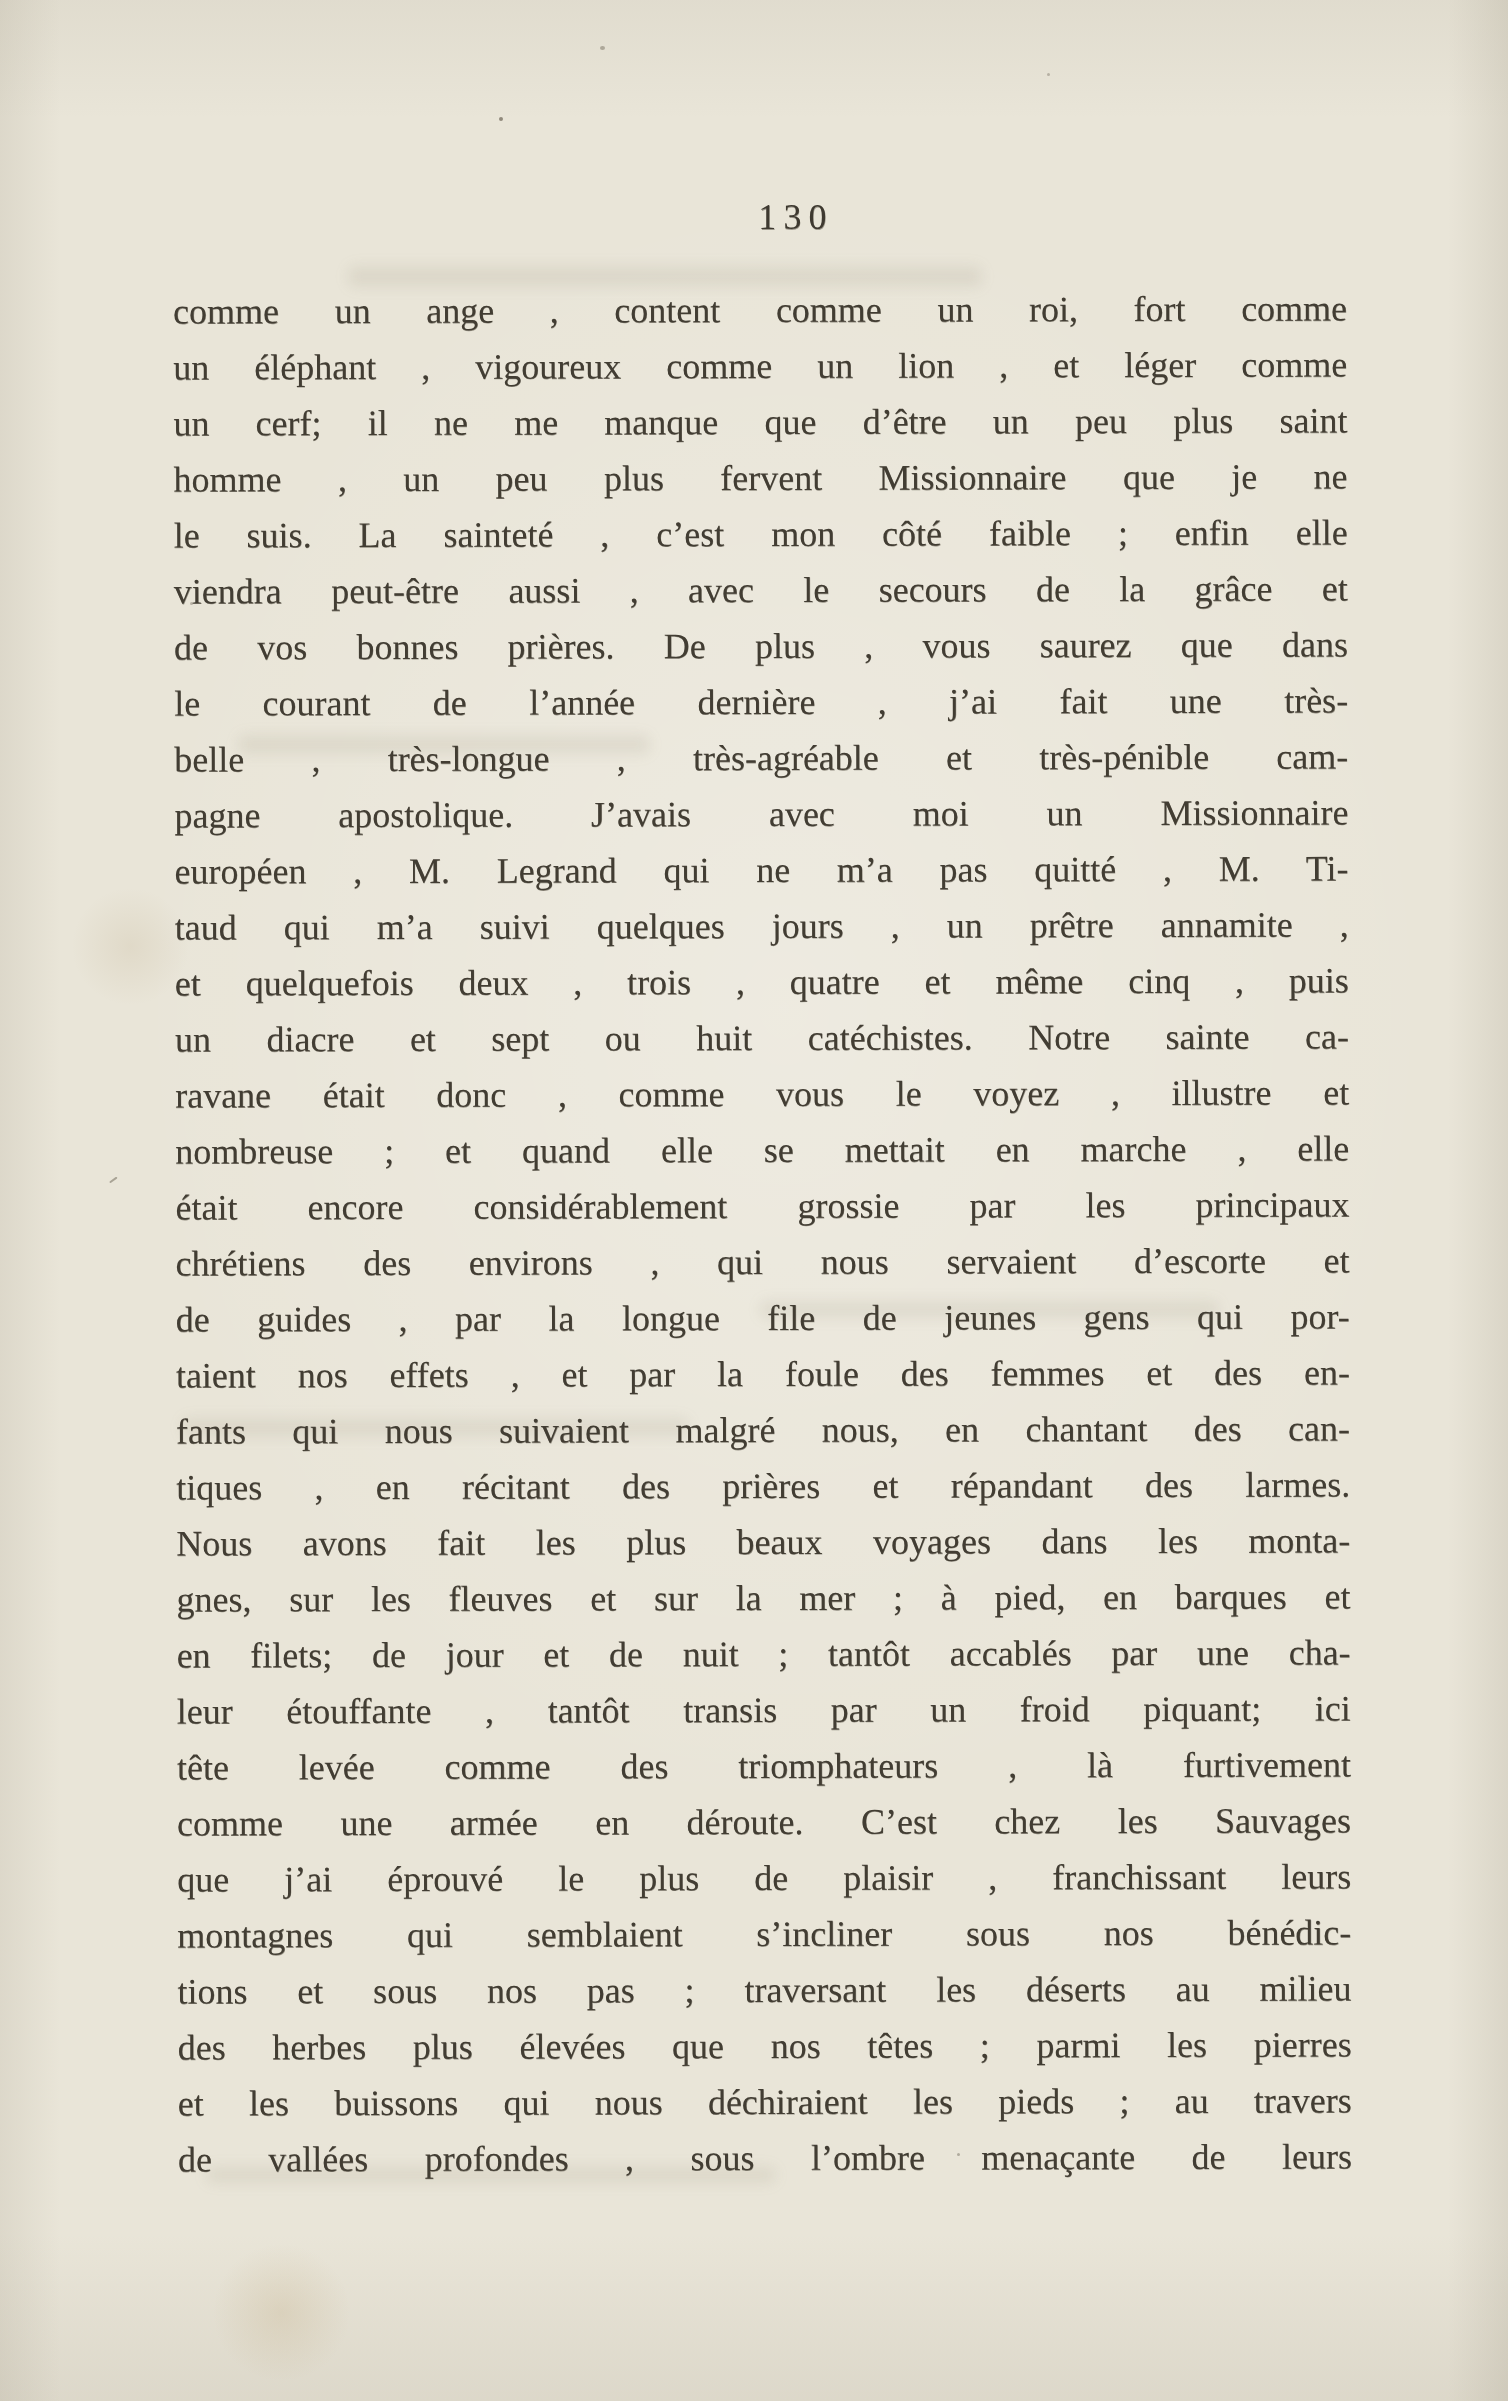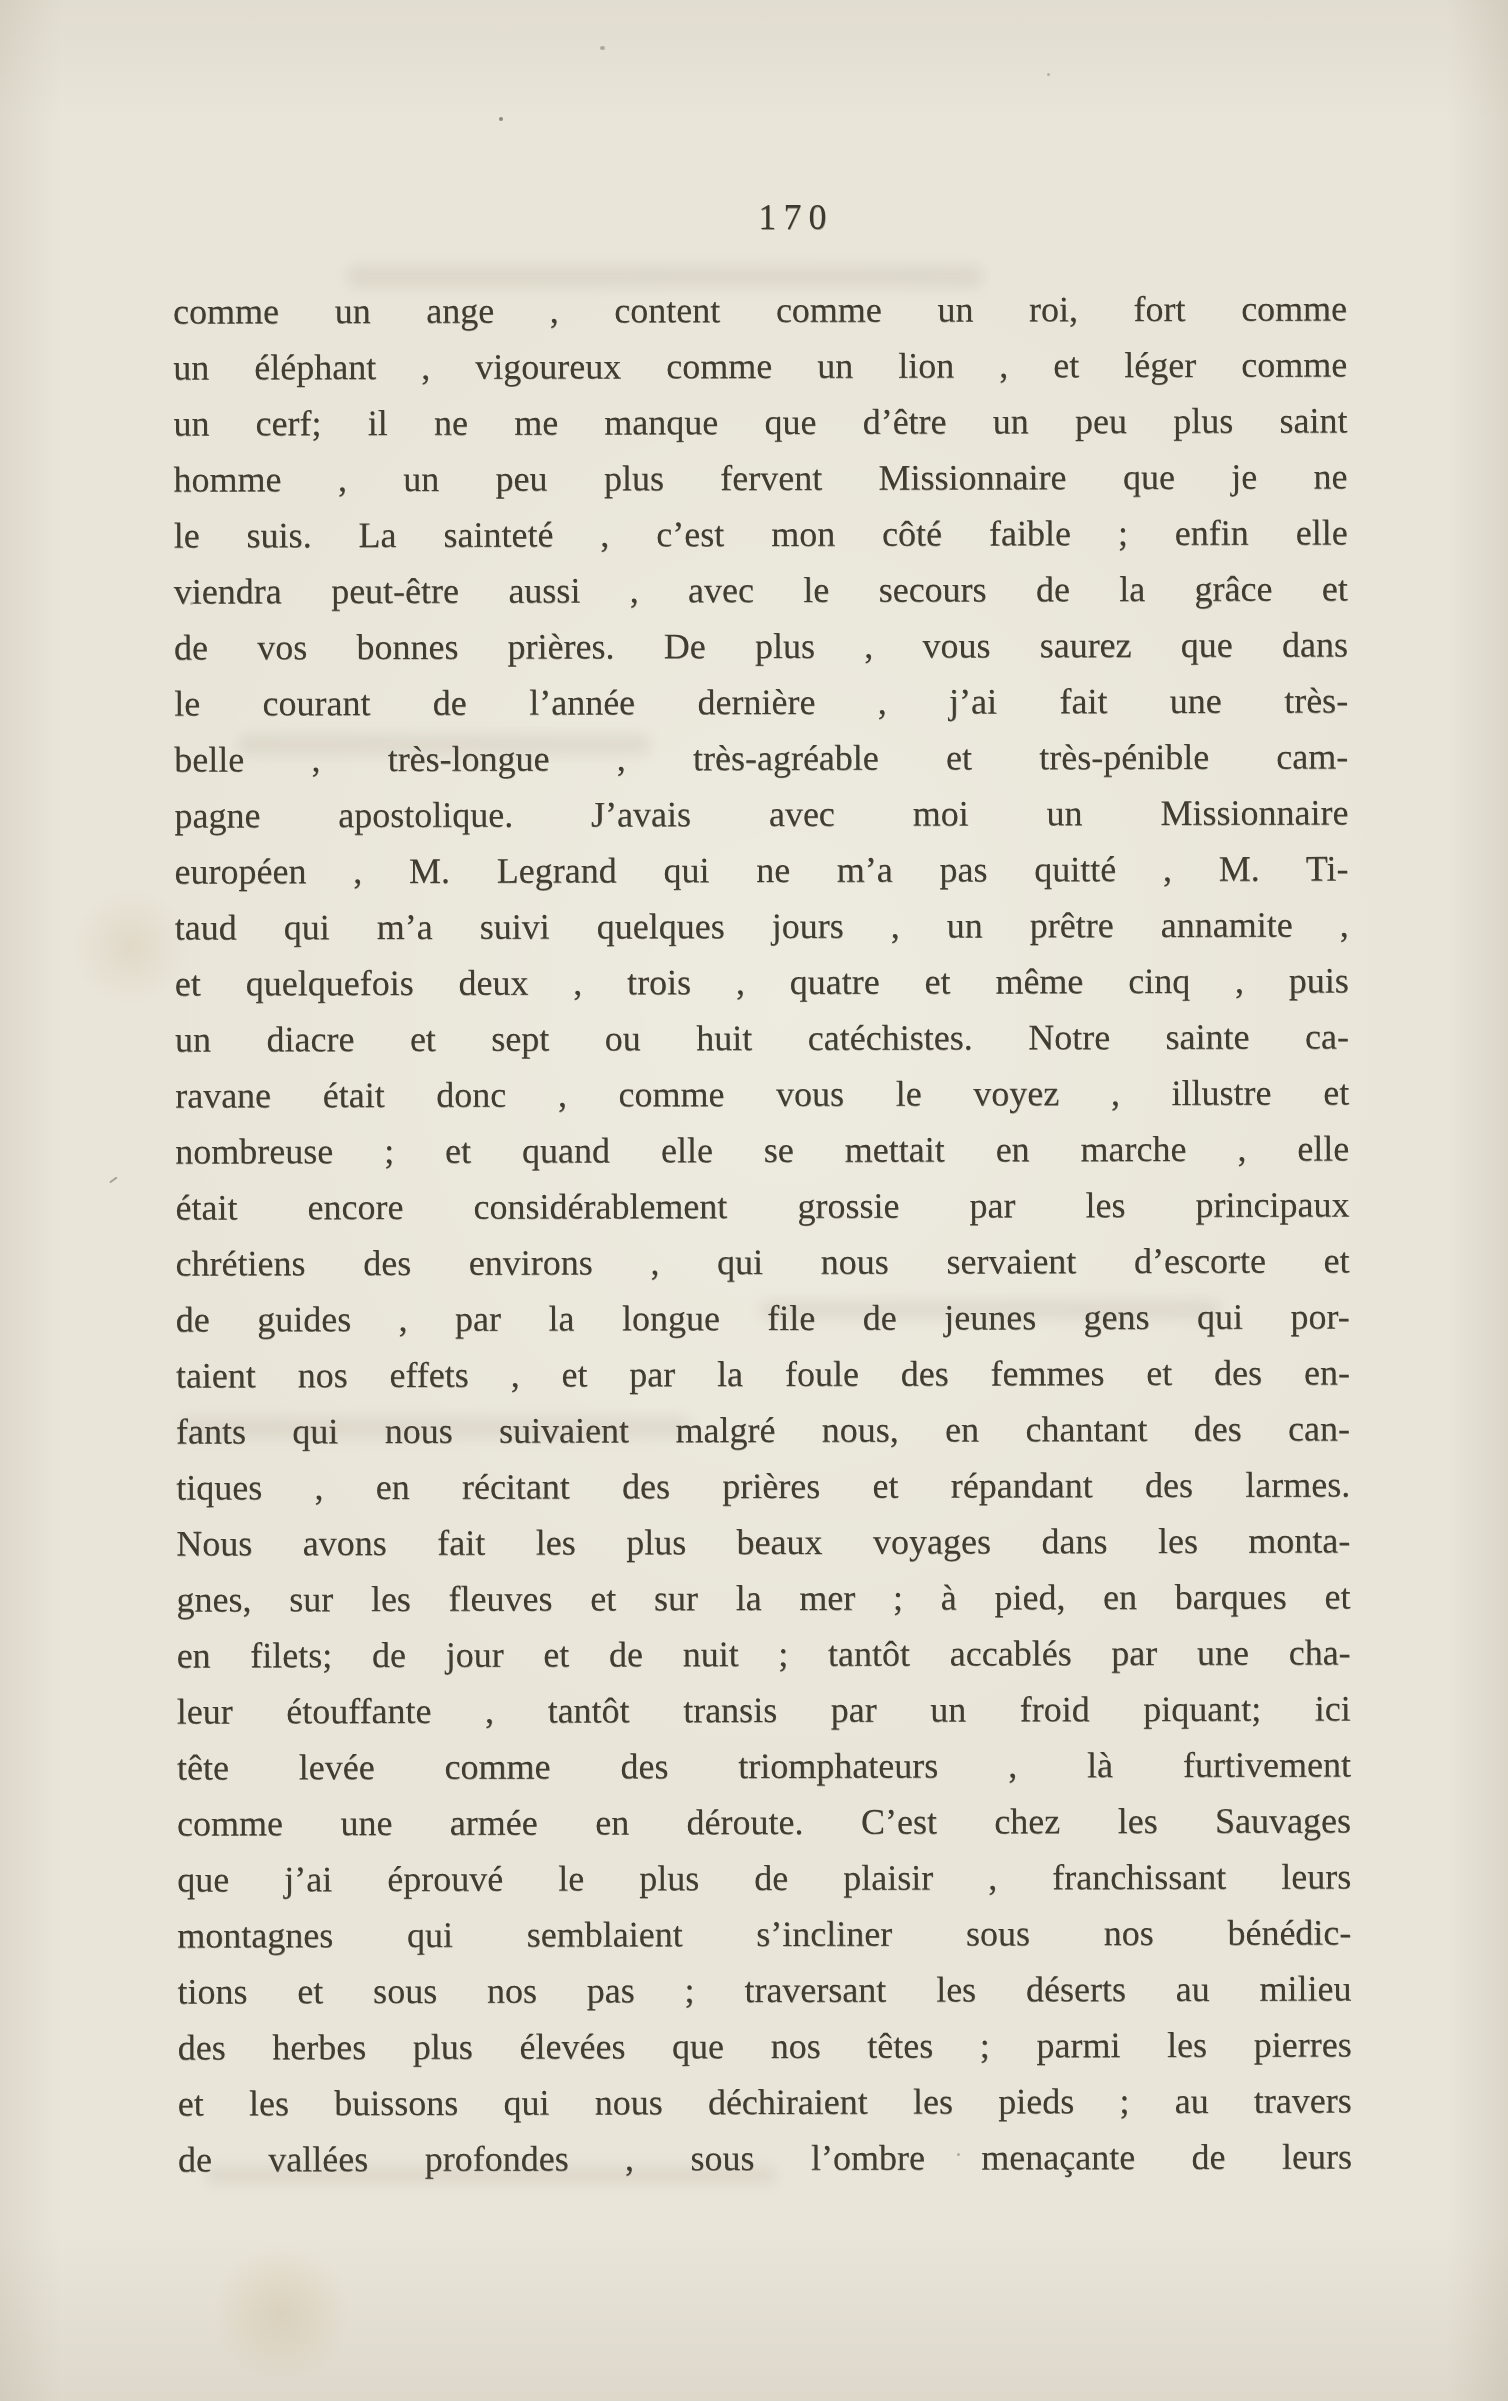--- a/index.html
+++ b/index.html
@@ -98,21 +98,21 @@
 
   <div class="stain s1"></div>
   <div class="stain s2"></div>
   <div class="speck p1"></div>
   <div class="speck p2"></div>
   <div class="speck p3"></div>
   <div class="speck p4"></div>
   <div class="speck p5"></div>
   <div class="speck p6"></div>
 
-  <div class="page-number">170</div>
+  <div class="page-number">130</div>
 
   <div class="text-block">
       <div class="line">comme un ange , content comme un roi, fort comme</div>
       <div class="line">un éléphant , vigoureux comme un lion , et léger comme</div>
       <div class="line">un cerf; il ne me manque que d’être un peu plus saint</div>
       <div class="line">homme , un peu plus fervent Missionnaire que je ne</div>
       <div class="line">le suis. La sainteté , c’est mon côté faible ; enfin elle</div>
       <div class="line">viendra peut-être aussi , avec le secours de la grâce et</div>
       <div class="line">de vos bonnes prières. De plus , vous saurez que dans</div>
       <div class="line">le courant de l’année dernière , j’ai fait une très-</div>

